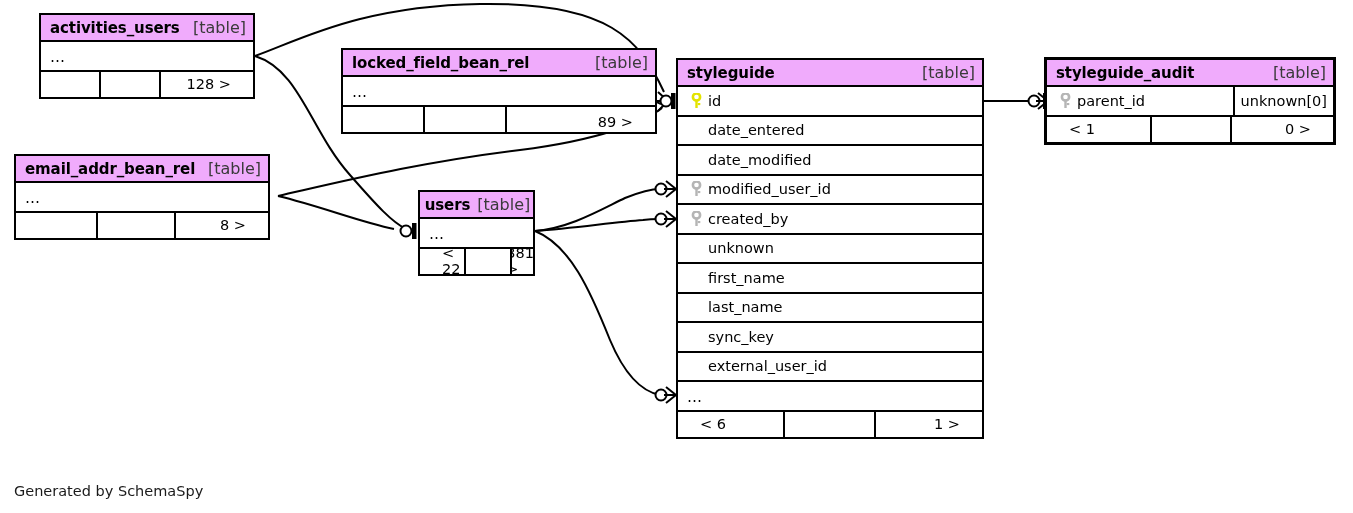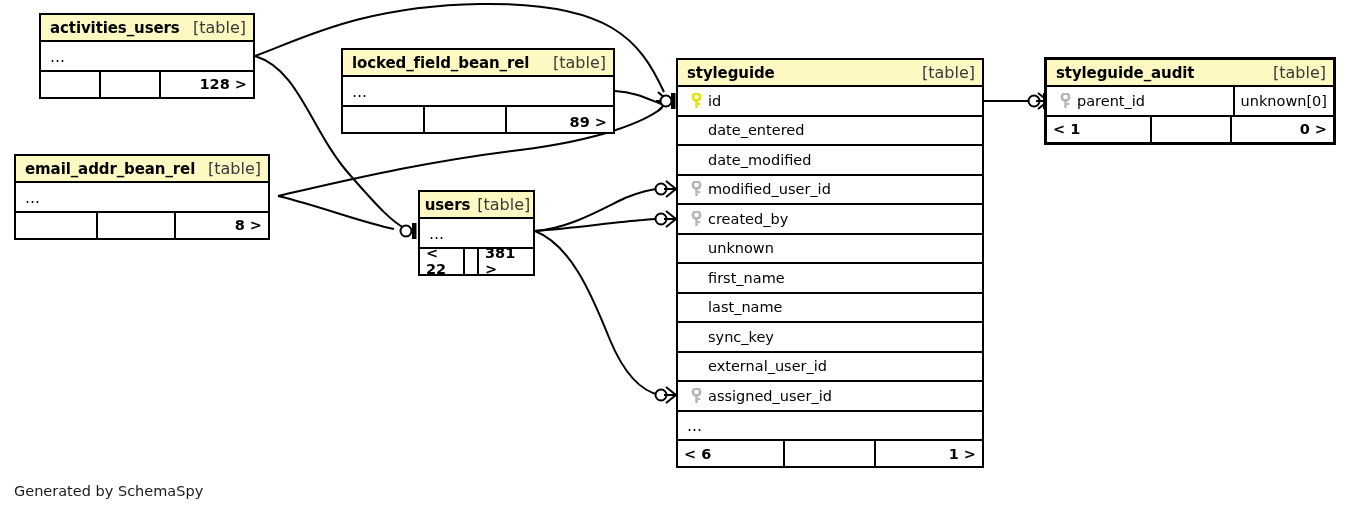--- a/index.html
+++ b/index.html
@@ -36,21 +36,21 @@
     z-index: 2;
     box-sizing: border-box;
     background: #ffffff;
     border: 2px solid #000000;
   }
   .table-box.thick {
     border-width: 3px;
   }
   .tbl-header {
     box-sizing: border-box;
-    background: #fef9c3;
+    background: #f0abfc;
     border-bottom: 2px solid #000000;
     height: 27px;
     display: flex;
     align-items: center;
     justify-content: space-between;
     padding: 0 7px 0 9px;
     white-space: nowrap;
   }
   .tbl-name {
     font-weight: bold;
@@ -110,23 +110,22 @@
     box-sizing: border-box;
     display: flex;
     height: 25px;
     font-size: 14.5px;
   }
   .footer .fcell {
     box-sizing: border-box;
     display: flex;
     align-items: center;
     border-right: 2px solid #000000;
-    padding: 0 6px;
+    padding: 0 22px;
     overflow: hidden;
-    font-weight: bold;
   }
   .footer .fcell:last-child { border-right: none; }
   .footer .fcell.f-left  { justify-content: flex-start; }
   .footer .fcell.f-right { justify-content: flex-end; }
   
   .keyicon { display: block; }
   
   .caption {
     position: absolute;
     left: 14px;
@@ -206,21 +205,21 @@
     <div class="row ellipsis">
       <span>…</span>
     </div>
     <div class="footer">
       <div class="fcell f-left" style="flex:0 0 60px;"></div>
       <div class="fcell f-left" style="flex:0 0 60px;"></div>
       <div class="fcell f-right" style="flex:1 1 auto;">128 &gt;</div>
     </div>
   </div>
 
-  <div class="table-box" style="left:341px; top:48px; width:274px;">
+  <div class="table-box" style="left:341px; top:48px; width:316px;">
     <div class="tbl-header">
       <span class="tbl-name">locked_field_bean_rel</span>
       <span class="tbl-tag">[table]</span>
     </div>
     <div class="row ellipsis">
       <span>…</span>
     </div>
     <div class="footer">
       <div class="fcell f-left" style="flex:0 0 82px;"></div>
       <div class="fcell f-left" style="flex:0 0 82px;"></div>
@@ -325,30 +324,20 @@
     <div class="row">
       <span class="key-slot"></span>
       <span class="col-name">sync_key</span>
     </div>
 
     <div class="row">
       <span class="key-slot"></span>
       <span class="col-name">external_user_id</span>
     </div>
 
-    <div class="row">
-      <span class="key-slot">
-        <svg class="keyicon" width="11" height="16" viewBox="0 0 11 16">
-          <circle cx="5.5" cy="4" r="3.6" fill="none" stroke="#b5b5b5" stroke-width="2.6"></circle>
-          <rect x="4.3" y="6.5" width="2.4" height="8.5" fill="#b5b5b5"></rect>
-          <rect x="6.7" y="10" width="2.6" height="2.1" fill="#b5b5b5"></rect>
-        </svg>
-      </span>
-      <span class="col-name">assigned_user_id</span>
-    </div>
 
     <div class="row ellipsis">
       <span>…</span>
     </div>
 
     <div class="footer">
       <div class="fcell f-left" style="flex:0 0 107px;">&lt; 6</div>
       <div class="fcell f-left" style="flex:0 0 91px;"></div>
       <div class="fcell f-right" style="flex:1 1 auto;">1 &gt;</div>
     </div>

